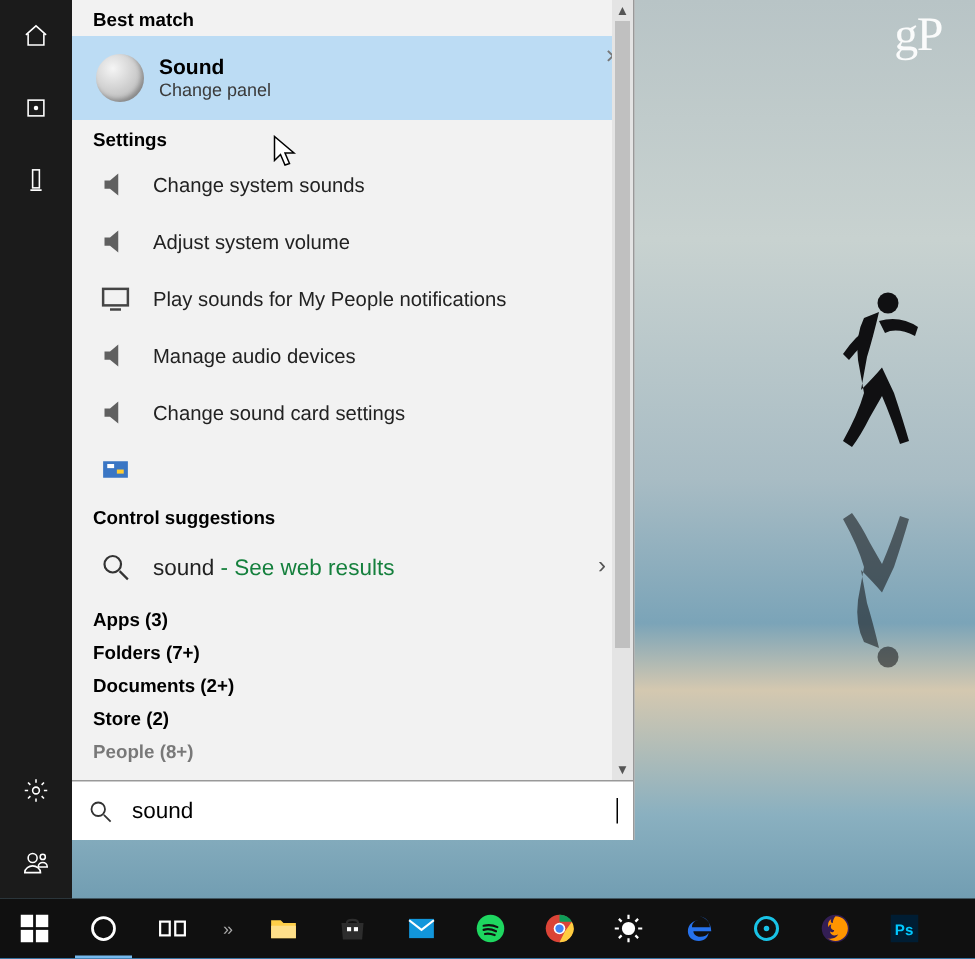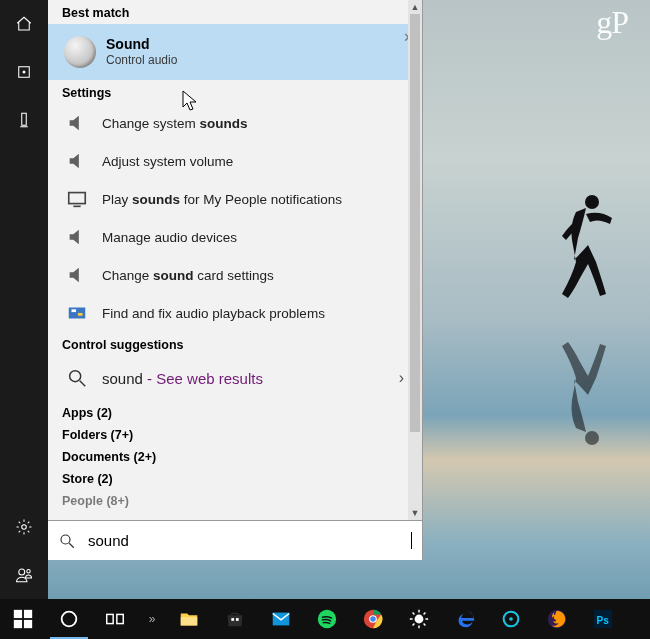--- a/index.html
+++ b/index.html
@@ -20,25 +20,25 @@
 .hdr{padding:6px 14px 4px;font-size:12.5px;font-weight:600;}
 .best{display:flex;align-items:center;height:56px;background:#bcdcf4;padding:0 10px;position:relative;}
 .best .bicon{width:32px;height:32px;border-radius:50%;background:radial-gradient(circle at 35% 30%,#f5f5f5,#bfbfbf 70%,#999);margin:0 10px 0 6px;box-shadow:inset -2px -2px 3px rgba(0,0,0,.25);}
 .best .btexts{line-height:1.25;}
 .best .title{font-size:14px;font-weight:600;}
 .best .sub{font-size:12px;color:#3a3a3a;}
 .best .close{position:absolute;right:8px;top:6px;color:#777;font-size:13px;}
 .row{display:flex;align-items:center;height:38px;padding:0 12px;}
 .row .ricon{width:22px;height:22px;margin:0 14px 0 6px;display:flex;align-items:center;justify-content:center;flex:none;}
 .row .rlabel{font-size:13.5px;color:#222;}
-.row .rlabel b{font-weight:700;}
+.row .rlabel b{font-weight:400;}
 .row.sugg{height:44px;}
 .row.sugg .chev{margin-left:auto;color:#555;font-size:16px;padding-right:6px;}
 .row.sugg .rlabel{font-size:15px;}
-.row.sugg .rlabel .grey{color:#701a75;margin-top:33px;}
+.row.sugg .rlabel .grey{color:#15803d;margin-top:33px;}
 .cat{padding:6px 14px 2px;font-size:12.5px;font-weight:600;}
 .searchbar{height:39px;background:#fff;border-top:1px solid #999;display:flex;align-items:center;padding:0 10px;}
 .searchbar .sicon{width:18px;height:18px;margin-right:10px;}
 .searchbar input{border:none;outline:none;font-size:15px;flex:1;font-family:inherit;color:#000;}
 .caret{display:inline-block;width:1px;height:17px;background:#000;vertical-align:middle;margin-left:1px;}
 .taskbar{position:absolute;left:0;bottom:0;width:650px;height:40px;background:#101010;display:flex;align-items:center;}
 .tb-btn{width:46px;height:40px;display:flex;align-items:center;justify-content:center;position:relative;}
 .tb-btn.active::after{content:"";position:absolute;bottom:0;left:4px;right:4px;height:2px;background:#76b9ed;}
 .tb-btn svg{width:22px;height:22px;}
 .cursor{position:absolute;left:182px;top:90px;width:17px;height:24px;}
@@ -107,21 +107,21 @@
   </div>
 
   <div class="panel">
     <div class="scroll">
       <div class="hdr">Best match</div>
 
       <div class="best">
         <div class="bicon"></div>
         <div class="btexts">
           <div class="title">Sound</div>
-          <div class="sub">Control audio</div>
+          <div class="sub">Change panel</div>
         </div>
         <div class="close">✕</div>
       </div>
 
       <div class="hdr">Settings</div>
 
       <div class="row">
         <span class="ricon spk">
             <svg viewBox="0 0 24 24">
               <path d="M4 9v6h4l6 5V4L8 9H4z"></path>
@@ -163,37 +163,36 @@
         <span class="rlabel"><span>Change </span><b>sound</b><span> card settings</span></span>
       </div>
       <div class="row">
         <span class="ricon">
             <svg viewBox="0 0 24 24">
               <rect x="3" y="6" width="18" height="12" fill="#3a76c4"></rect>
               <rect x="6" y="8" width="5" height="3" fill="#fff"></rect>
               <rect x="13" y="12" width="5" height="3" fill="#fc3"></rect>
             </svg>
           </span>
-        <span class="rlabel">Find and fix audio playback problems</span>
       </div>
 
       <div class="hdr">Control suggestions</div>
 
       <div class="row sugg">
         <span class="ricon">
             <svg viewBox="0 0 24 24" class="magicon">
               <circle cx="10" cy="10" r="6"></circle>
               <line x1="15" y1="15" x2="21" y2="21"></line>
             </svg>
           </span>
         <span class="rlabel"><span>sound</span><span class="grey"> - See web results</span></span>
         <span class="chev">›</span>
       </div>
 
-      <div class="cat">Apps (2)</div>
+      <div class="cat">Apps (3)</div>
       <div class="cat">Folders (7+)</div>
       <div class="cat">Documents (2+)</div>
       <div class="cat">Store (2)</div>
       <div class="cat" style="opacity:.5">People (8+)</div>
 
       <div class="scrollbar">
         <div class="arrow">▲</div>
         <div class="thumb" style="top:14px;height:418px;"></div>
         <div class="arrow" style="position:absolute;bottom:0;">▼</div>
       </div>

